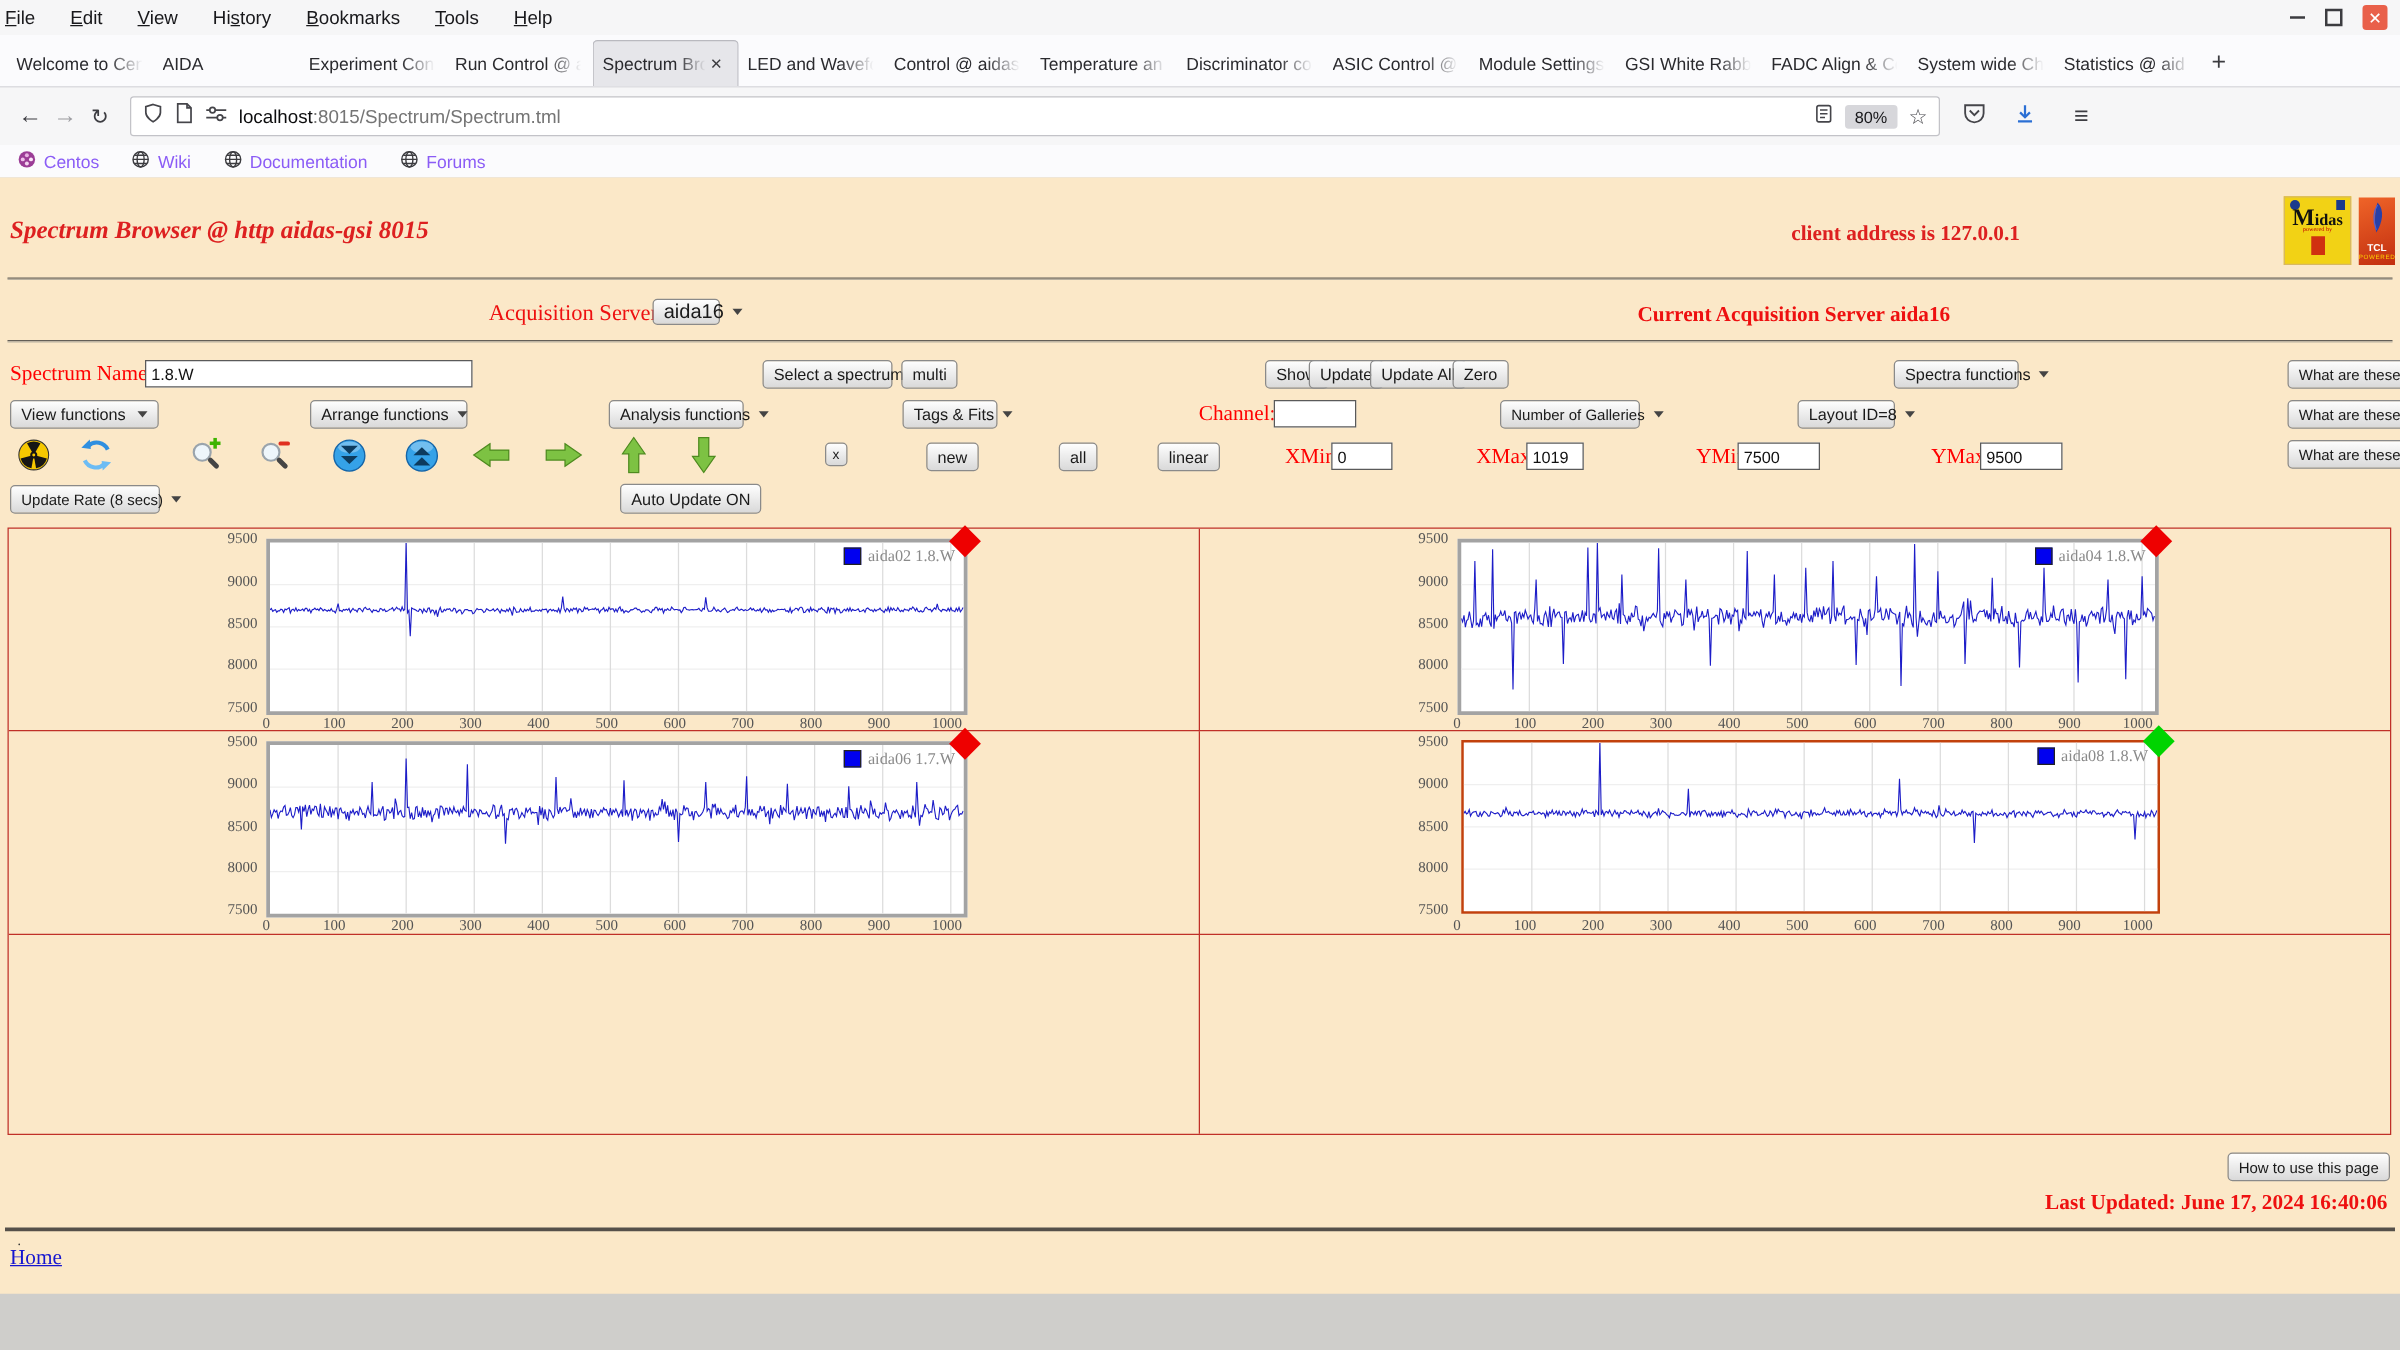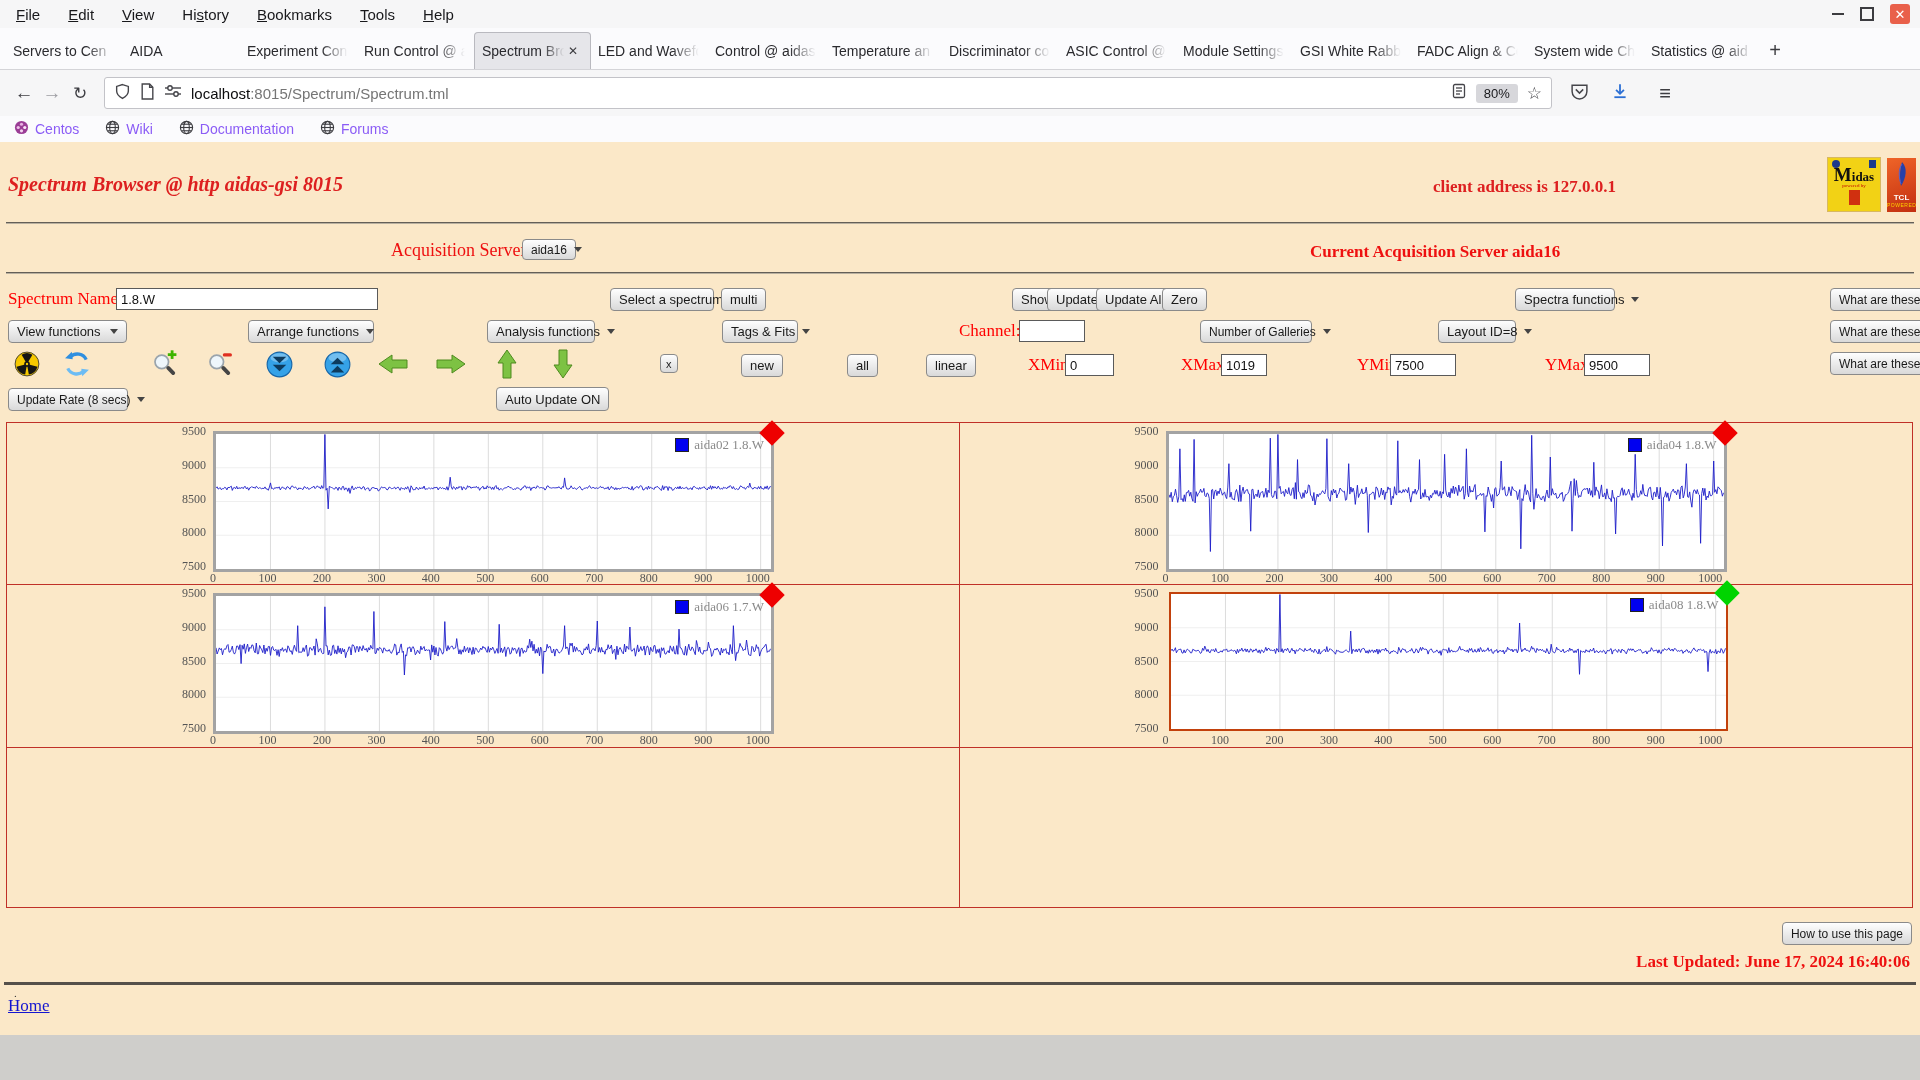--- a/index.html
+++ b/index.html
@@ -1,19 +1,19 @@
 <!DOCTYPE html>
 <html><head>
 <meta charset="utf-8">
 <style>
   html,body{margin:0;padding:0;}
   body{width:1920px;height:1080px;background:#cfcecb;font-family:"Liberation Sans",sans-serif;overflow:hidden;position:relative;}
   
   .chrome{position:absolute;top:0;left:0;width:1920px;}
-  .menubar{height:28px;background:#f6f6f7;display:flex;align-items:center;padding-left:16px;gap:28px;position:relative;}
+  .menubar{height:28px;background:#f6f6f7;display:flex;align-items:center;padding-left:4px;gap:28px;position:relative;}
   .menu-item{font-size:15px;color:#18181b;cursor:default;}
   .menu-item .ul{text-decoration:underline;}
   .winctl{position:absolute;right:10px;top:4px;display:flex;align-items:center;gap:16px;}
   .wmin{width:12px;border-top:2px solid #3c3c40;display:inline-block;}
   .wmax{width:10px;height:10px;border:2px solid #3c3c40;display:inline-block;}
   .wclose{width:20px;height:20px;background:#e9604a;border-radius:3px;color:#fff;font-size:13px;display:inline-flex;align-items:center;justify-content:center;}
   .tabbar{height:42px;background:#fbfbfd;display:flex;align-items:stretch;padding:4px 4px 0 6px;border-bottom:1px solid #d4d4d8;box-sizing:border-box;}
   .tab{width:117px;min-width:117px;display:flex;align-items:center;padding:0 7px;box-sizing:border-box;position:relative;border-radius:4px 4px 0 0;}
   .tab .tlabel{font-size:14px;color:#2a2a2e;white-space:nowrap;overflow:hidden;width:100%;
     -webkit-mask-image:linear-gradient(90deg,#000 72%,transparent 98%);mask-image:linear-gradient(90deg,#000 72%,transparent 98%);}
@@ -99,21 +99,21 @@
         <div class="menu-item"><span class="ul">H</span>elp</div>
       </div>
     <div class="winctl">
       <span class="wmin"></span>
       <span class="wmax"></span>
       <span class="wclose">✕</span>
     </div>
   </div>
   <div class="tabbar" id="tabs">
       <div class="tab">
-        <span class="tlabel">Servers to Cen</span>
+        <span class="tlabel">Welcome to Cen</span>
       </div>
       <div class="tab">
         <span class="tlabel">AIDA</span>
       </div>
       <div class="tab">
         <span class="tlabel">Experiment Cont</span>
       </div>
       <div class="tab">
         <span class="tlabel">Run Control @ a</span>
       </div>
@@ -257,21 +257,21 @@
           <path d="M10 2 C16 8 14 18 9 26 C8 20 7 12 10 2 Z" fill="#2840a8"></path>
           <path d="M10 4 C6 10 7 18 9 24" stroke="#4a62d8" stroke-width="1" fill="none"></path>
         </svg></div>
     <div class="lt-text">TCL</div>
     <div class="lt-sub">POWERED</div>
   </div>
 
   <div class="hrline" style="top:80px"></div>
 
   <div class="blackl" style="left:391px;top:98px;font-size:18px;color:#ee1010;">Acquisition Servers</div>
-  <div class="sel" style="left:522px;top:97px;width:54px;height:21px;font-size:12px;">
+  <div class="sel" style="left:522px;top:97px;width:54px;height:21px;font-size:16px;">
       <span>aida16</span>
       <span class="chev"></span>
     </div>
   <div class="blackl" style="left:1310px;top:100px;font-weight:bold;color:#ee1010;">Current Acquisition Server aida16</div>
 
   <div class="hrline" style="top:130px"></div>
 
   <div class="rl" style="left:8px;top:147px">Spectrum Name:</div>
   <input class="inp" style="left: 116px; top: 146px; width: 262px;" value="1.8.W">
   <div class="sel" style="left:610px;top:146px;width:104px">

